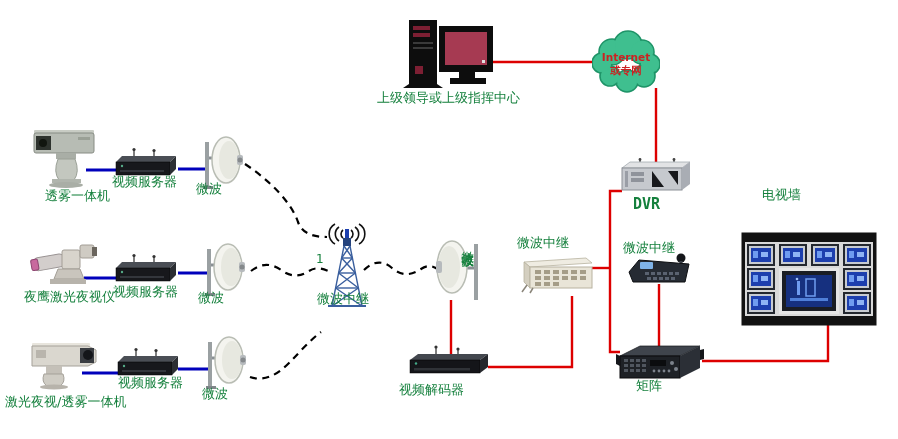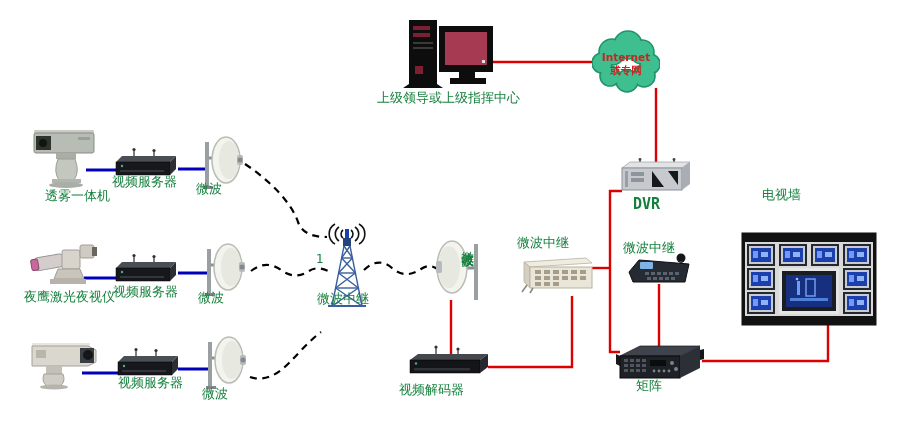--- a/index.html
+++ b/index.html
@@ -445,20 +445,21 @@
   </div>
 
   <div class="label" style="left:45px;top:189px">透雾一体机</div>
   <div class="label" style="left:112px;top:175px">视频服务器</div>
   <div class="label" style="left:196px;top:182px">微波</div>
 
   <div class="label" style="left:24px;top:290px">夜鹰激光夜视仪</div>
   <div class="label" style="left:113px;top:285px">视频服务器</div>
   <div class="label" style="left:198px;top:291px">微波</div>
 
+  <div class="label" style="left:5px;top:395px">激光夜视/透雾一体机</div>
   <div class="label" style="left:118px;top:376px">视频服务器</div>
   <div class="label" style="left:202px;top:387px">微波</div>
 
   <div class="label" style="left:317px;top:292px">微波中继</div>
   <div class="label label-sm" style="left:316px;top:253px">1</div>
 
   <div class="label label-vertical" style="left:460px;top:241px">微波接收</div>
 
   <div class="label" style="left:399px;top:383px">视频解码器</div>
   <div class="label" style="left:517px;top:236px">微波中继</div>

